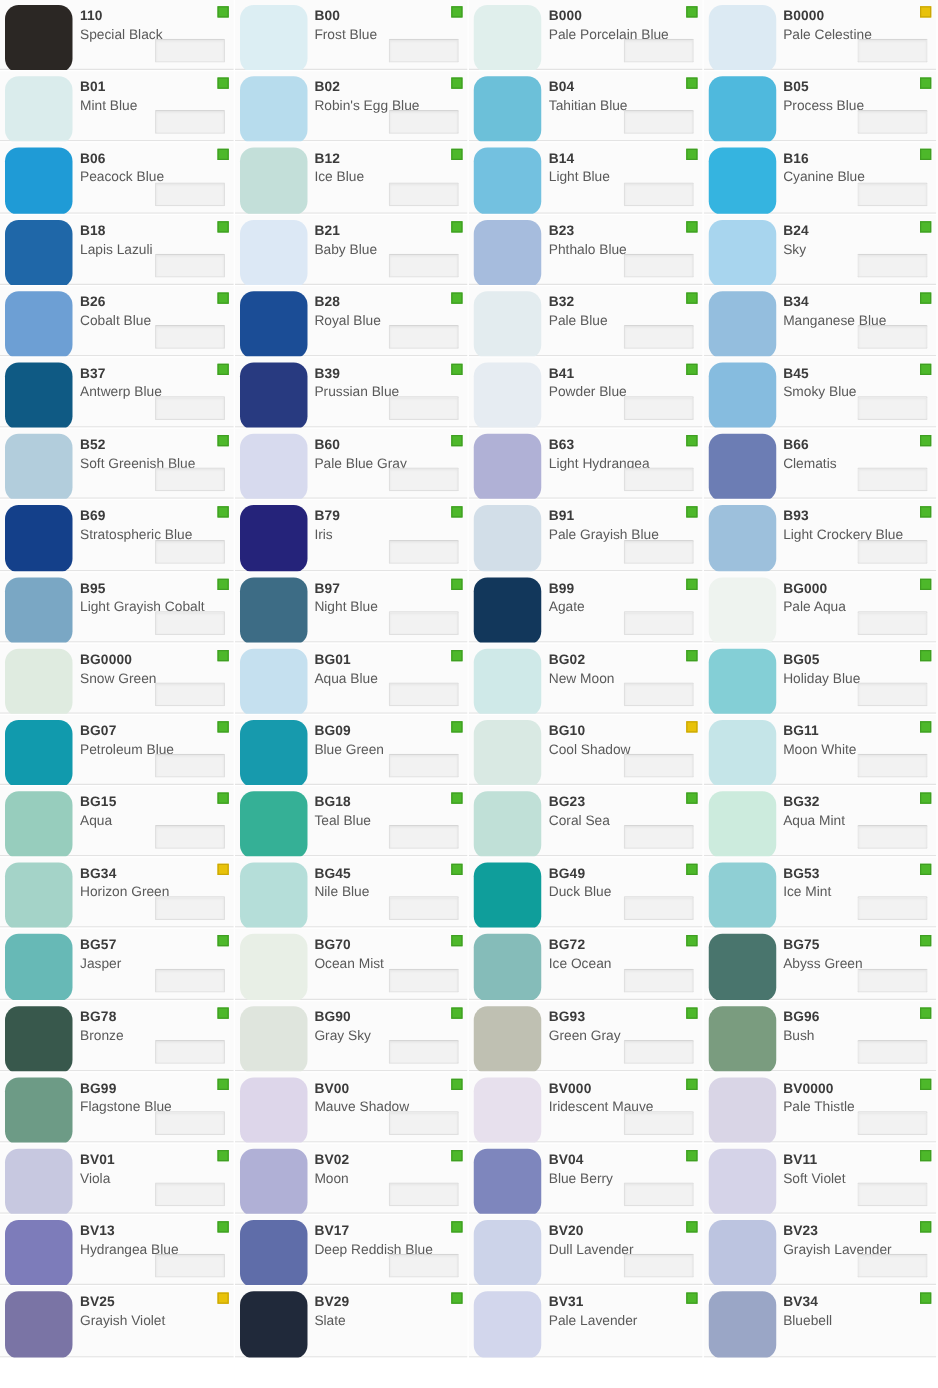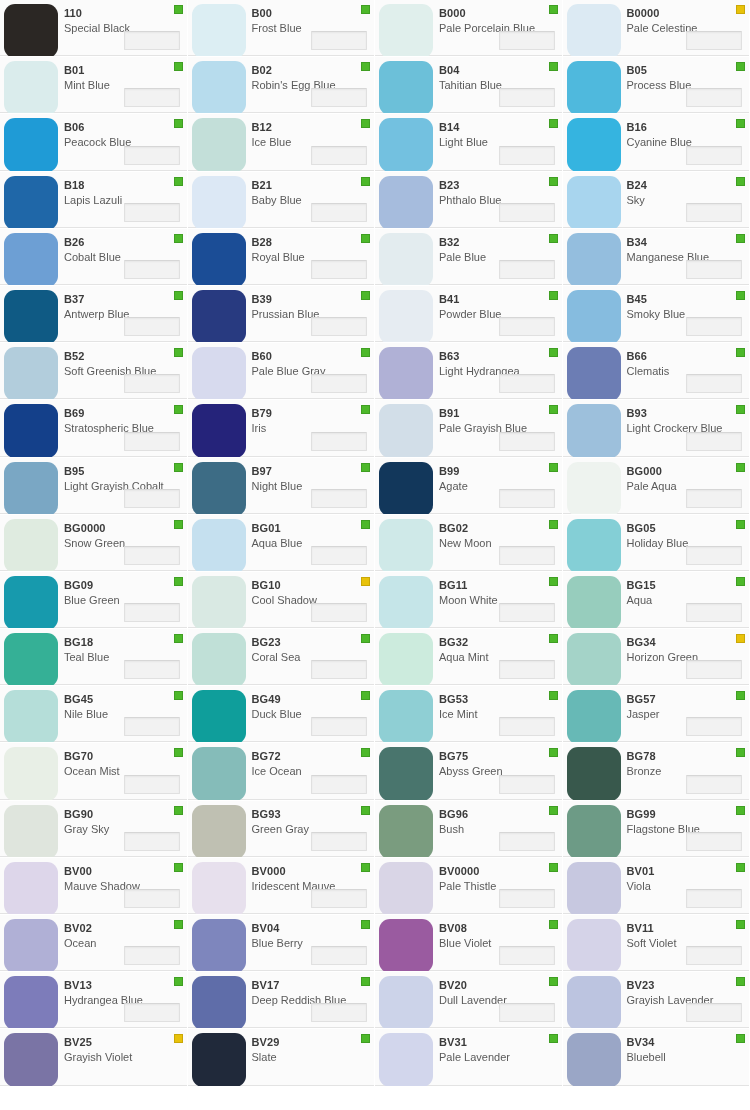--- a/index.html
+++ b/index.html
@@ -358,20 +358,27 @@
       <div class="qtybox"></div>
     </div>
     <div class="card">
       <div class="swatch" style="background: rgb(132, 207, 214);"></div>
       <div class="code">BG05</div>
       <div class="cname">Holiday Blue</div>
       <div class="status green"></div>
       <div class="qtybox"></div>
     </div>
     <div class="card">
+      <div class="swatch" style="background: rgb(17, 154, 173);"></div>
+      <div class="code">BG07</div>
+      <div class="cname">Petroleum Blue</div>
+      <div class="status green"></div>
+      <div class="qtybox"></div>
+    </div>
+    <div class="card">
       <div class="swatch" style="background: rgb(23, 154, 173);"></div>
       <div class="code">BG09</div>
       <div class="cname">Blue Green</div>
       <div class="status green"></div>
       <div class="qtybox"></div>
     </div>
     <div class="card">
       <div class="swatch" style="background: rgb(217, 233, 227);"></div>
       <div class="code">BG10</div>
       <div class="cname">Cool Shadow</div>
@@ -528,35 +535,28 @@
     <div class="card">
       <div class="swatch" style="background: rgb(199, 200, 224);"></div>
       <div class="code">BV01</div>
       <div class="cname">Viola</div>
       <div class="status green"></div>
       <div class="qtybox"></div>
     </div>
     <div class="card">
       <div class="swatch" style="background: rgb(176, 176, 214);"></div>
       <div class="code">BV02</div>
-      <div class="cname">Ocean</div>
+      <div class="cname">Moon</div>
       <div class="status green"></div>
       <div class="qtybox"></div>
     </div>
     <div class="card">
       <div class="swatch" style="background: rgb(126, 134, 189);"></div>
       <div class="code">BV04</div>
       <div class="cname">Blue Berry</div>
-      <div class="status green"></div>
-      <div class="qtybox"></div>
-    </div>
-    <div class="card">
-      <div class="swatch" style="background: rgb(154, 91, 160);"></div>
-      <div class="code">BV08</div>
-      <div class="cname">Blue Violet</div>
       <div class="status green"></div>
       <div class="qtybox"></div>
     </div>
     <div class="card">
       <div class="swatch" style="background: rgb(213, 211, 232);"></div>
       <div class="code">BV11</div>
       <div class="cname">Soft Violet</div>
       <div class="status green"></div>
       <div class="qtybox"></div>
     </div>

